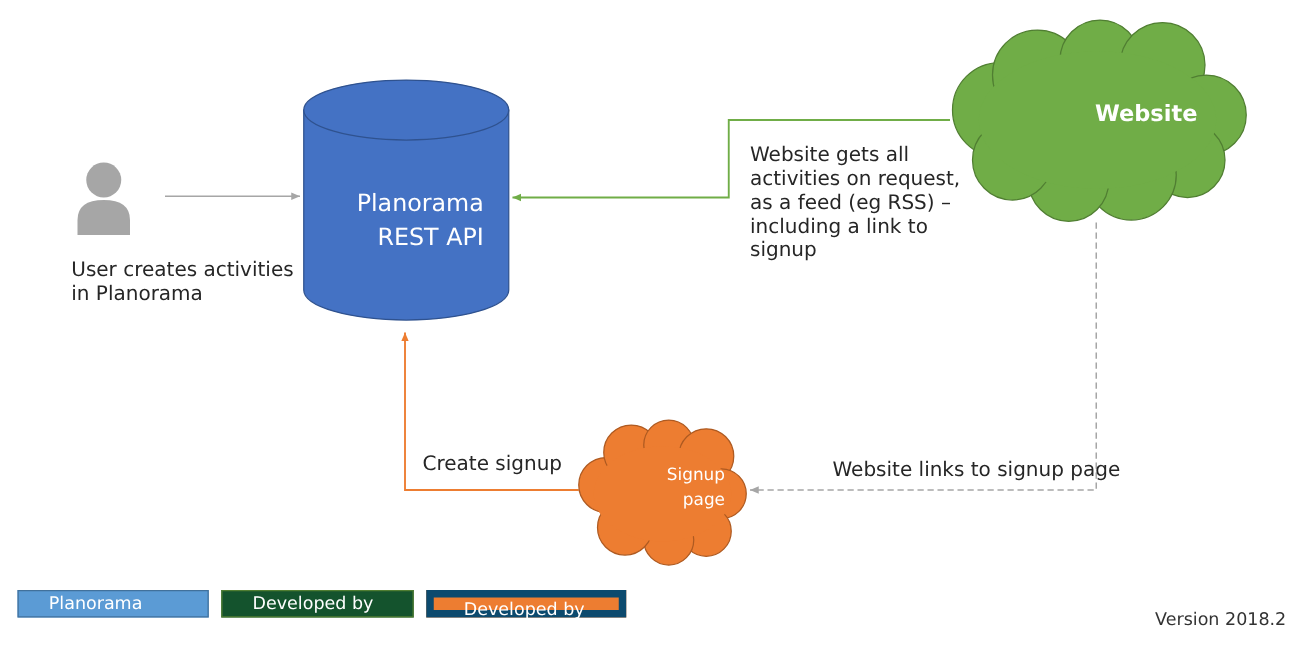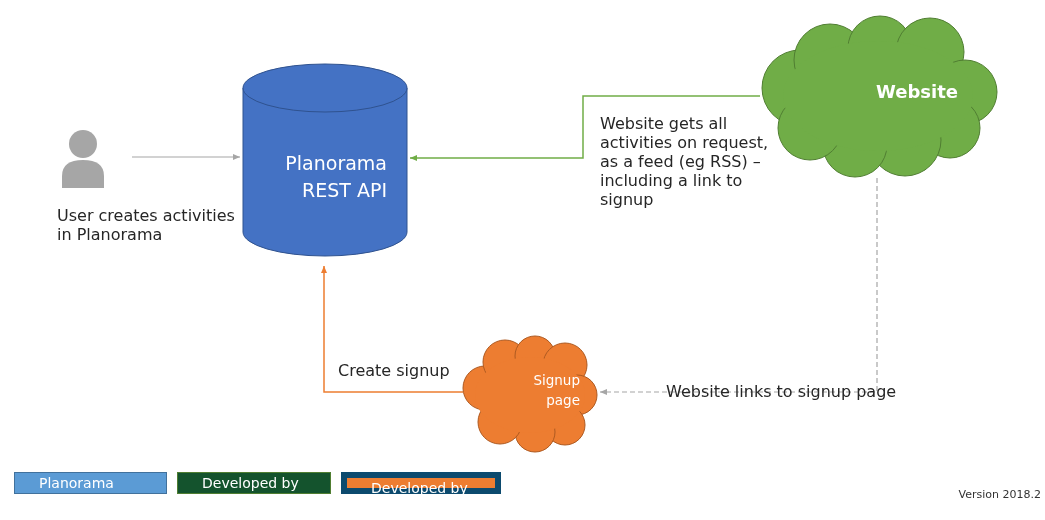--- a/index.html
+++ b/index.html
@@ -3,21 +3,21 @@
 <meta charset="utf-8">
 <style>
   html, body { margin: 0; padding: 0; background: #ffffff; }
   body { width: 1045px; height: 520px; position: relative; overflow: hidden;
          font-family: "DejaVu Sans", "Liberation Sans", sans-serif; }
   #canvas { position: absolute; left: 0; top: 0; }
   .txt { position: absolute; color: #262626; font-size: 16px; line-height: 19px; white-space: pre-line; }
   .shape-label { position: absolute; color: #ffffff; text-align: right; white-space: pre-line; }
   .legend { position: absolute; top: 472px; height: 22px; box-sizing: border-box;
             color: #ffffff; font-size: 14px; line-height: 20px; padding-left: 24px; }
-  .version { position: absolute; right: 4px; top: 488px; font-size: 11px; color: #333; }
+  .version { position: absolute; right: 16px; top: 488px; font-size: 14px; color: #333; }
 </style>
 </head>
 <body>
 
 <svg id="canvas" width="1045" height="520">
   <defs>
     <marker id="arrow-gray" markerWidth="8" markerHeight="8" refX="7" refY="4" orient="auto" markerUnits="userSpaceOnUse">
       <path d="M0,1 L7,4 L0,7 Z" fill="#a6a6a6"></path>
     </marker>
     <marker id="arrow-green" markerWidth="8" markerHeight="8" refX="7" refY="4" orient="auto" markerUnits="userSpaceOnUse">
@@ -79,19 +79,19 @@
 page</div>
 
 <div class="txt" style="left:57px; top:206px;">User creates activities
 in Planorama</div>
 <div class="txt" style="left:600px; top:114px;">Website gets all
 activities on request,
 as a feed (eg RSS) –
 including a link to
 signup</div>
 <div class="txt" style="left:338px; top:361px;">Create signup</div>
-<div class="txt" style="left:666px; top:366px;margin-top:16px;">Website links to signup page</div>
+<div class="txt" style="left:666px; top:366px;">Website links to signup page</div>
 
 <div class="legend" style="left:14px; width:153px; background:#5b9bd5; border:1px solid #41719c;">Planorama standard</div>
 <div class="legend" style="left:177px; width:154px; background:#14532d; border:1px solid #507e32;">Developed by customer</div>
 <div class="legend" style="left:341px; width:160px; background:#ed7d31; border:6px solid #0c4a6e;">Developed by Planorama</div>
 
 <div class="version">Version 2018.2</div>
 
 </body></html>

